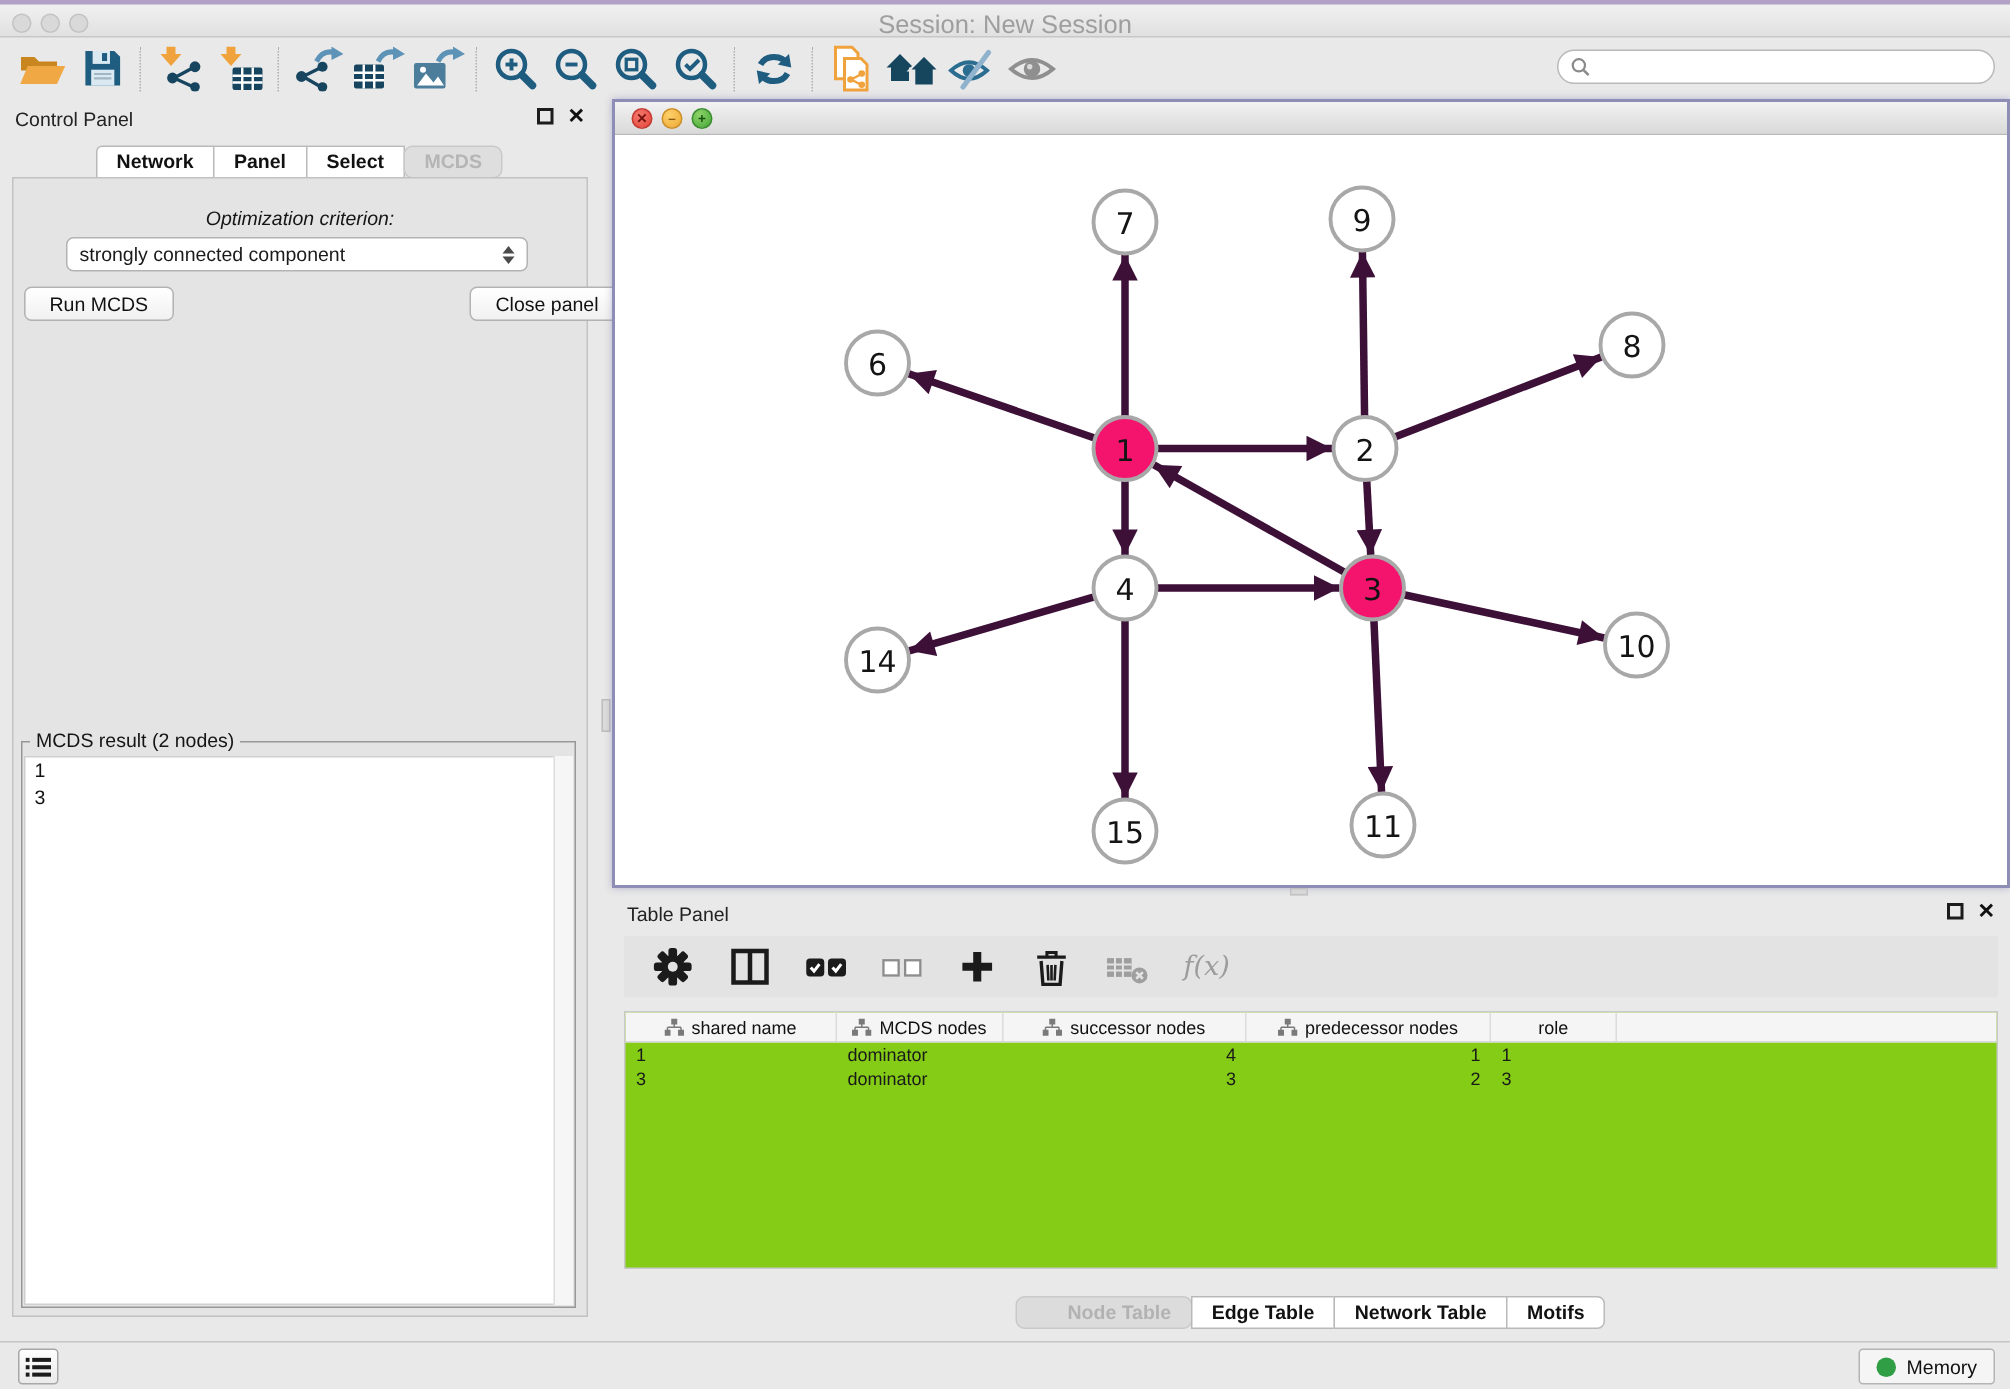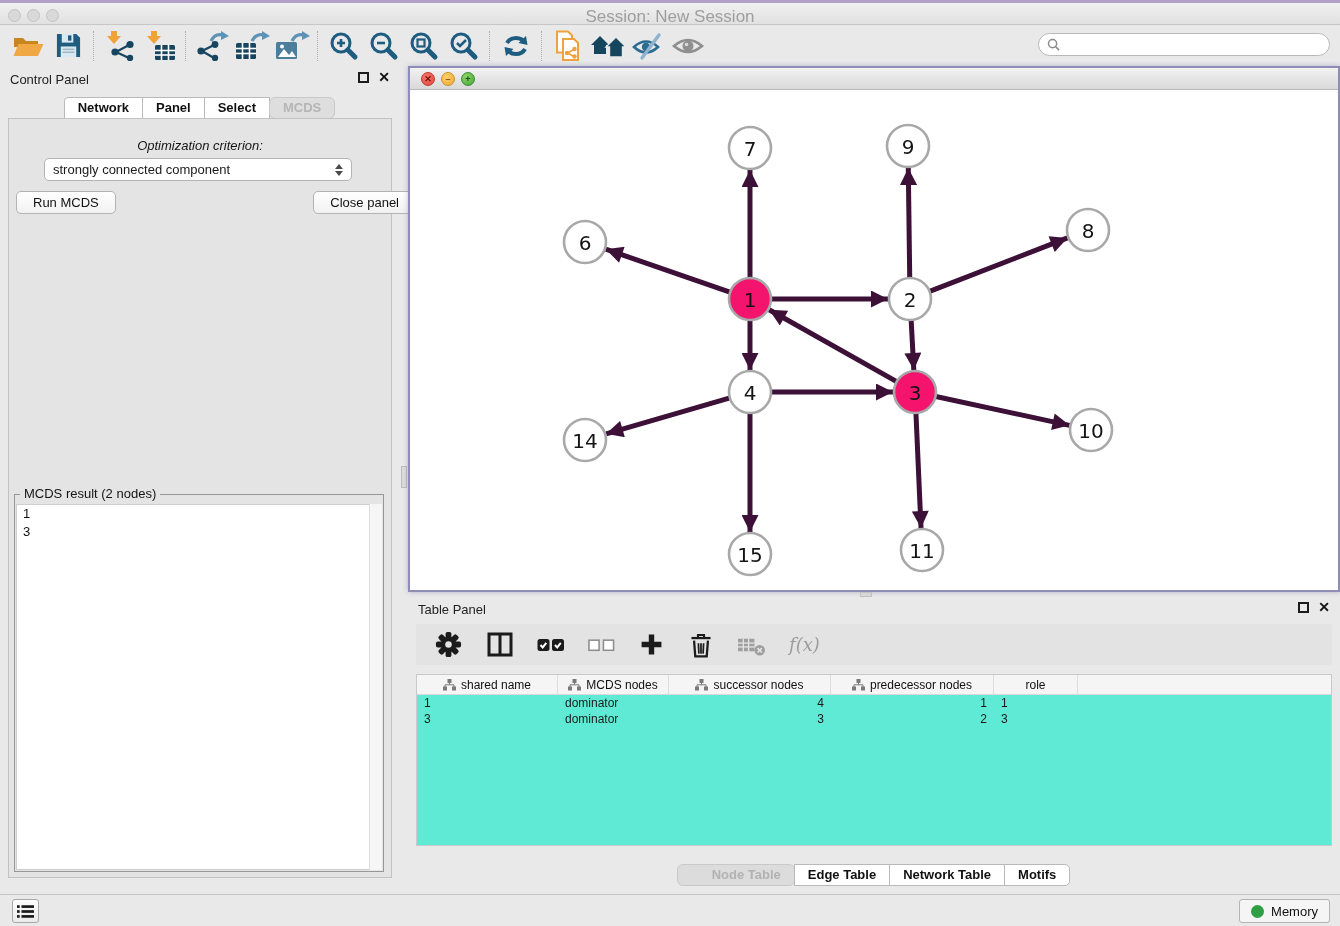--- a/index.html
+++ b/index.html
@@ -66,21 +66,21 @@
   .tl-close { left:11px; background:radial-gradient(circle at 35% 30%, #f4766c,#e4463b); border:1px solid #c23a31; color:#71100b; }
   .tl-min   { left:31px; background:radial-gradient(circle at 35% 30%, #fdd06a,#eda935); border:1px solid #cd8f26; color:#8a5c0d; }
   .tl-max   { left:51px; background:radial-gradient(circle at 35% 30%, #8fd36a,#43a736); border:1px solid #3a8e2e; color:#14510f; }
   .net-canvas { position:absolute; left:0; top:22px; width:928px; height:500px; background:#fff; }
 
   
   .table-panel { position:absolute; left:408px; top:530px; width:932px; height:298px; }
   .tp-toolbar { position:absolute; left:8px; top:28px; width:916px; height:41px; background:#e3e3e3; border-radius:2px;
                 display:flex; align-items:center; padding-left:18px; gap:23px; }
   .fx { font-family:"DejaVu Serif", serif; font-style:italic; font-size:18px; color:#9c9c9c; }
-  .node-table { position:absolute; left:8px; top:78px; width:916px; height:172px; background:#5eead4; border:1px solid #c9c9c9; }
+  .node-table { position:absolute; left:8px; top:78px; width:916px; height:172px; background:#84cc16; border:1px solid #c9c9c9; }
   .nt-head { display:flex; background:#f5f5f5; border-bottom:1px solid #d8d8d8; height:20px; }
   .th { display:flex; align-items:center; justify-content:center; gap:5px; font-size:12px; color:#111; border-right:1px solid #dcdcdc; }
   .tr { display:flex; height:16px; }
   .td { font-size:12px; padding:1px 7px; white-space:nowrap; }
   .tp-tabs { position:absolute; left:0; top:268px; width:100%; display:flex; justify-content:center; }
   .btab { background:#fff; border:1px solid #b9b9b9; padding:2px 13px 3px; font-size:13px; font-weight:700; color:#111; margin-left:-1px; }
   .btab:last-child { border-radius:0 5px 5px 0; }
   .btab.active { background:#dcdcdc; color:#b2b2b2; border-color:#c9c9c9; border-radius:6px;padding-left:34px; }
 
   

